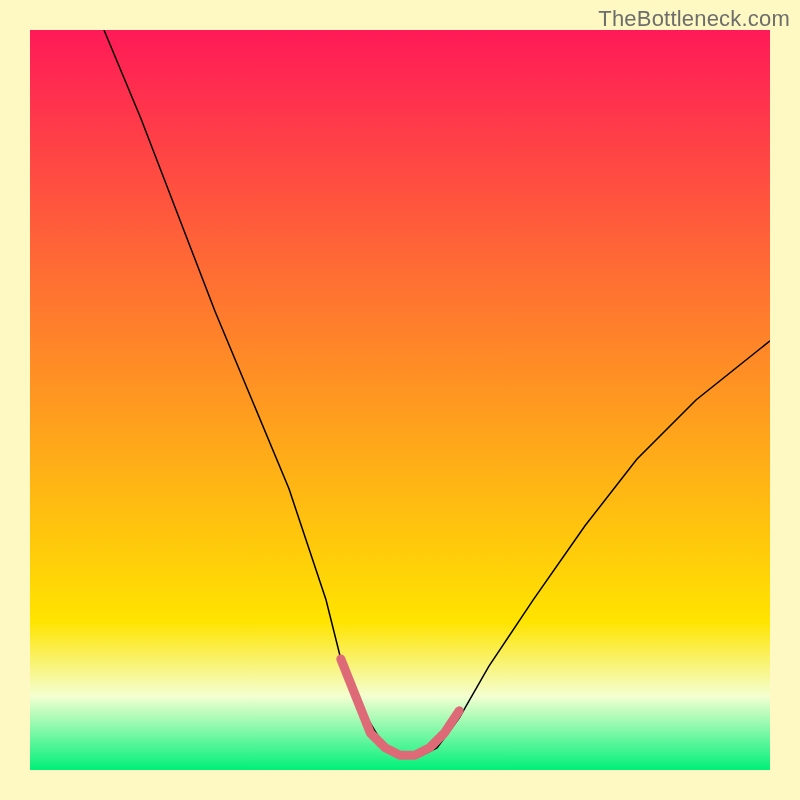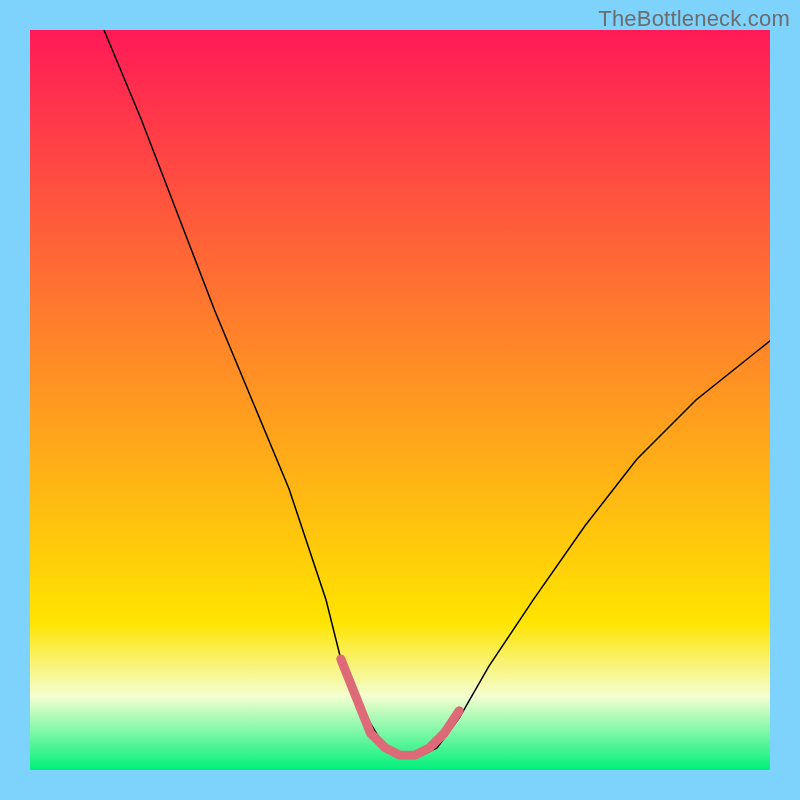--- a/index.html
+++ b/index.html
@@ -8,21 +8,21 @@
     width: 800px;
     height: 800px;
     overflow: hidden;
     background: #000;
     font-family: Arial, Helvetica, sans-serif;
   }
   .frame {
     position: relative;
     width: 800px;
     height: 800px;
-    background: #7dd3fc;
+    background: #fef9c3;
   }
   .plot-area {
     position: absolute;
     left: 30px;
     top: 30px;
     width: 740px;
     height: 740px;
   }
   .plot-area svg {
     display: block;

